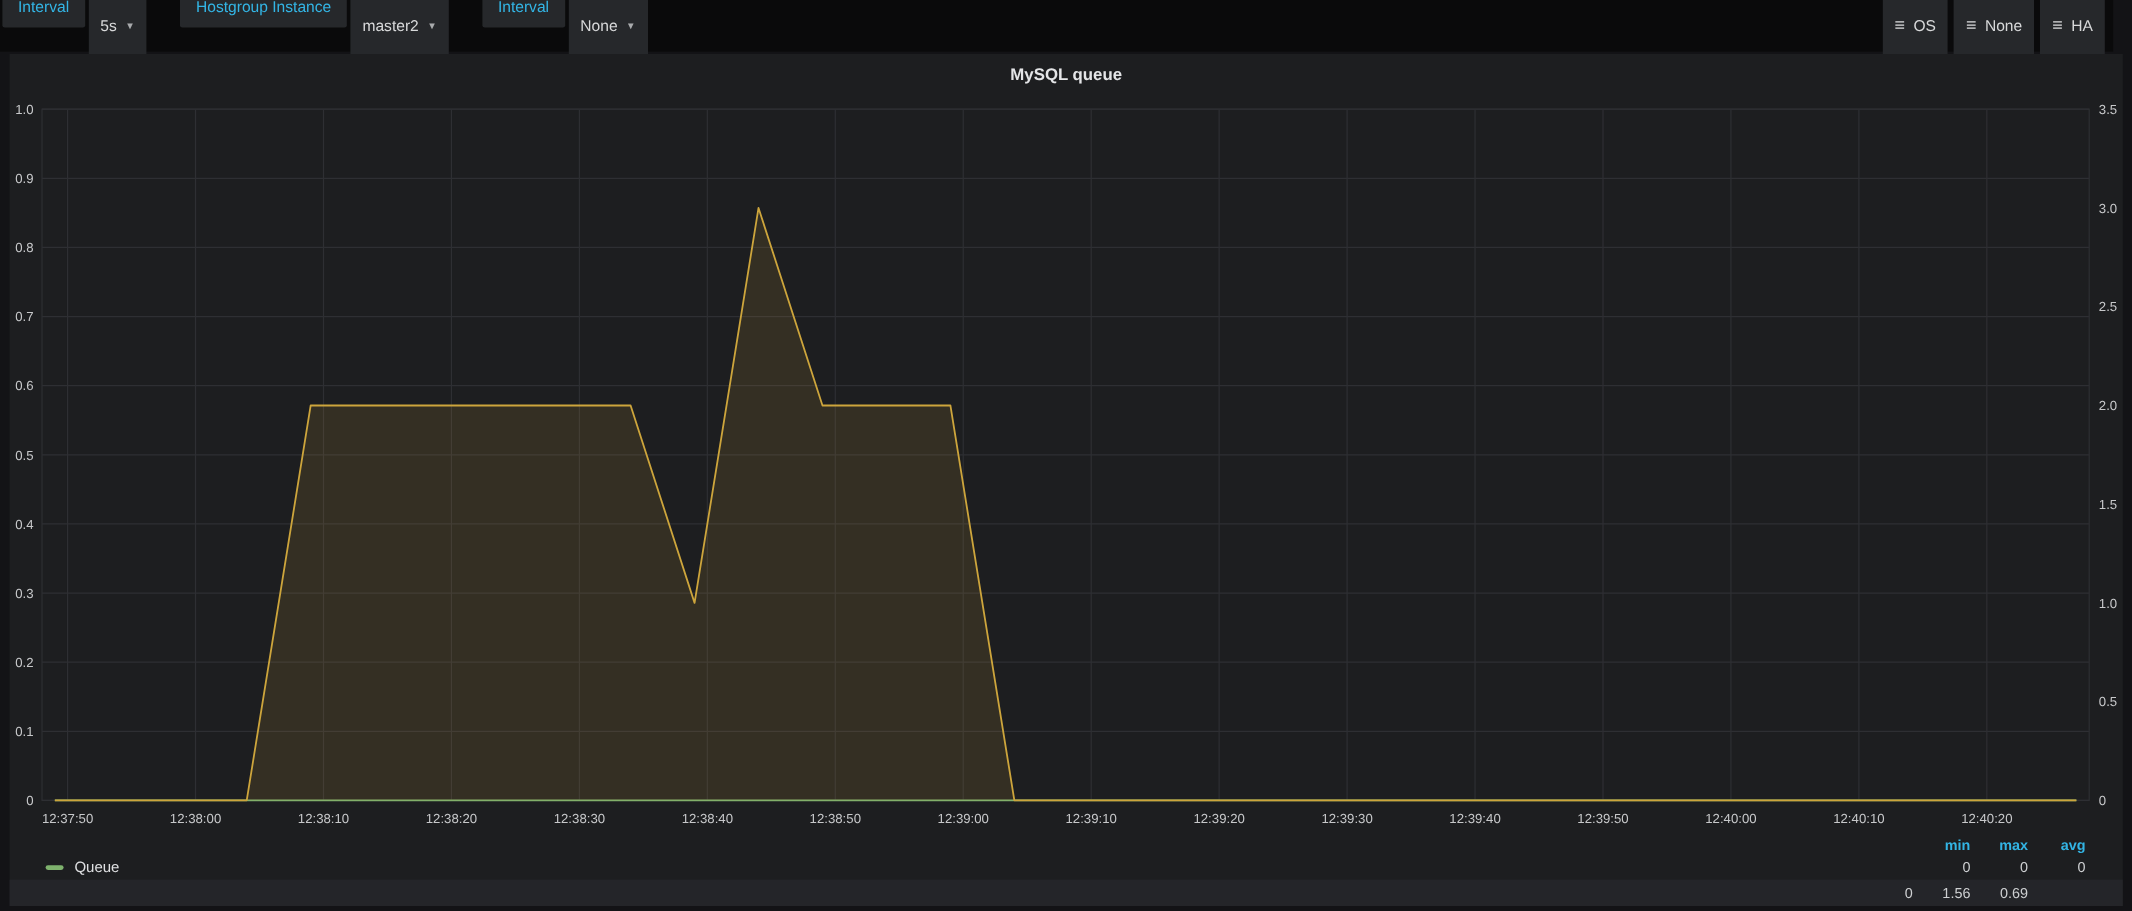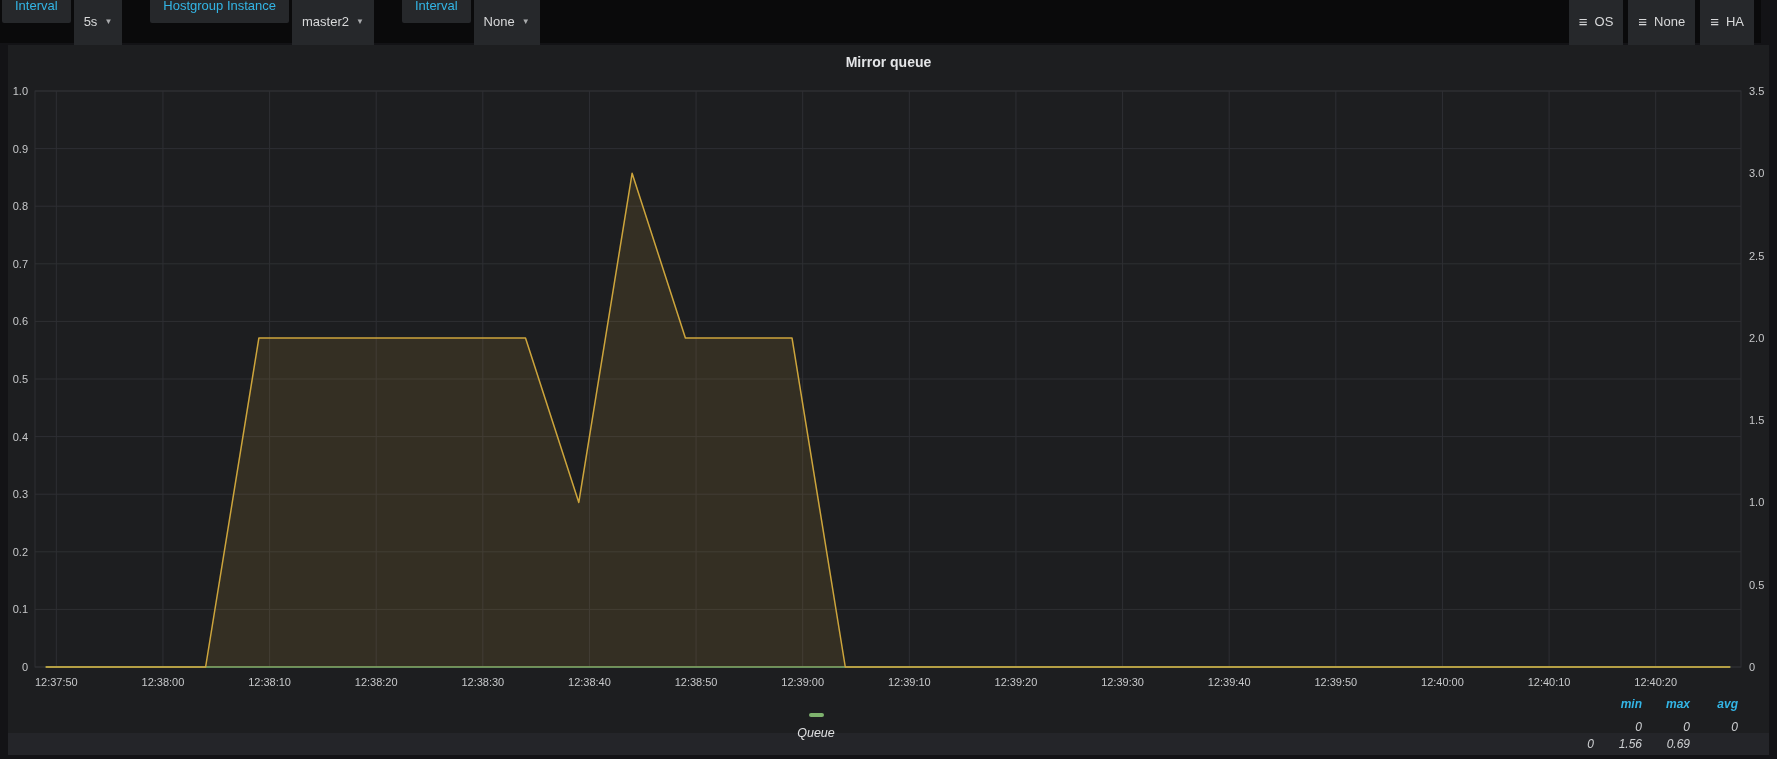--- a/index.html
+++ b/index.html
@@ -32,27 +32,27 @@
   .panel-title{
     position:absolute;top:9px;left:0;right:0;text-align:center;
     font-size:14px;font-weight:bold;color:#e4e5e7;
   }
   svg.chart{position:absolute;left:0;top:0;display:block;}
   svg.chart text{font-family:"Liberation Sans",sans-serif;}
   
   .legend{position:absolute;left:0;right:0;bottom:0;font-size:12px;}
   .lrow{
     display:grid;grid-template-columns:1fr 48px 48px 48px;
-    align-items:center;padding:0 31px 0 30px;height:20px;font-style:italic;
+    align-items:center;padding:0 31px 0 30px;height:20px;
   }
   .lrow.header{height:18px;}
   .lrow.highlight{background:#242529;height:22px;}
   .hstat{text-align:right;color:#33b5e5;font-weight:bold;}
   .stat{text-align:right;color:#ced0d2;}
-  .series-cell{display:flex;align-items:center;gap:9px;color:#dfe0e2;font-size:12.5px;cursor:pointer;flex-direction:column;}
+  .series-cell{display:flex;align-items:center;gap:9px;color:#dfe0e2;font-size:12.5px;cursor:pointer;}
   .dash{width:15px;height:4px;border-radius:2px;flex:0 0 auto;}
   .axis-note{color:#75787c;}
 </style>
 </head>
 <body>
 
 <div class="toolbar">
 
   <div class="tb-group">
     <div class="tb-btn label-btn">Interval</div>
@@ -89,21 +89,21 @@
     </div>
     <div class="tb-btn">
       <span class="menu-glyph">≡</span>
       <span>HA</span>
     </div>
   </div>
 </div>
 
 <div class="panel">
 
-  <div class="panel-title">Mirror queue</div>
+  <div class="panel-title">MySQL queue</div>
 
   <svg class="chart" width="1761" height="710" viewBox="0 0 1761 710">
       <g>
         <line x1="27" x2="1733" y1="622" y2="622" stroke="#2e2f33" stroke-width="1"></line>
         <line x1="27" x2="1733" y1="564.4" y2="564.4" stroke="#2e2f33" stroke-width="1"></line>
         <line x1="27" x2="1733" y1="506.8" y2="506.8" stroke="#2e2f33" stroke-width="1"></line>
         <line x1="27" x2="1733" y1="449.20000000000005" y2="449.20000000000005" stroke="#2e2f33" stroke-width="1"></line>
         <line x1="27" x2="1733" y1="391.6" y2="391.6" stroke="#2e2f33" stroke-width="1"></line>
         <line x1="27" x2="1733" y1="334" y2="334" stroke="#2e2f33" stroke-width="1"></line>
         <line x1="27" x2="1733" y1="276.40000000000003" y2="276.40000000000003" stroke="#2e2f33" stroke-width="1"></line>

